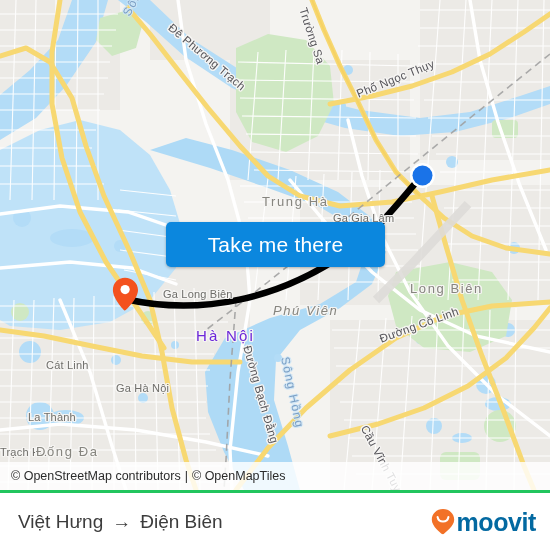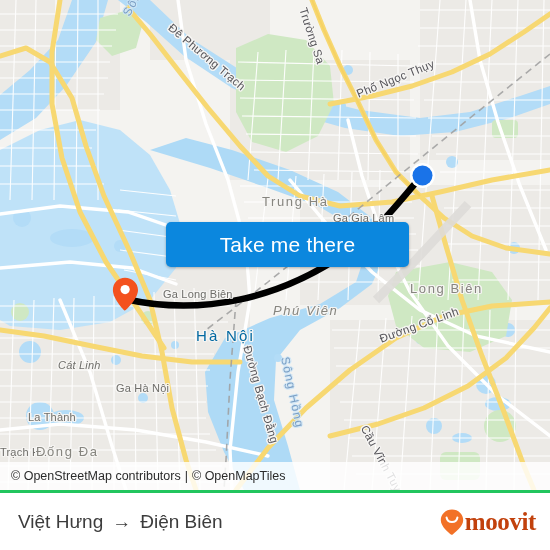--- a/index.html
+++ b/index.html
@@ -16,33 +16,33 @@
   .maplabel{
     position:absolute;
     color:#706f6c;
     white-space:nowrap;
     pointer-events:none;
     text-shadow:
       -1.4px 0 #f6f5f3, 1.4px 0 #f6f5f3, 0 -1.4px #f6f5f3, 0 1.4px #f6f5f3,
       -1px -1px #f6f5f3, 1px -1px #f6f5f3, -1px 1px #f6f5f3, 1px 1px #f6f5f3;
   }
   .lbl-place{font-size:13px;letter-spacing:1.6px;color:#86857f;}
-  .lbl-place-lg{font-size:15px;letter-spacing:2.2px;color:#0369a1;}
+  .lbl-place-lg{font-size:15px;letter-spacing:2.2px;color:#6d28d9;}
   .lbl-station{font-size:11px;color:#6f6e6a;letter-spacing:.2px;}
   .lbl-road{font-size:11.5px;color:#56555a;letter-spacing:.3px;}
   .lbl-water{font-size:12px;color:#7b9fc4;letter-spacing:1.4px;
     text-shadow:-1.2px 0 #cfe6f7,1.2px 0 #cfe6f7,0 -1.2px #cfe6f7,0 1.2px #cfe6f7;}
 
   
   #origin-pin{position:absolute;left:112px;top:277px;width:26px;height:34px;}
   #dest-dot{position:absolute;left:409px;top:162px;width:27px;height:27px;}
 
   
   #cta{
-    position:absolute;left:166px;top:222px;width:243px;height:45px;
+    position:absolute;left:166px;top:222px;width:219px;height:45px;
     background:#0b87de;border-radius:5px;
     box-shadow:0 1px 3px rgba(0,0,0,.28);
     display:flex;align-items:center;justify-content:center;
     cursor:pointer;border:none;padding:0;
   }
   #cta span{color:#fff;font-size:21px;letter-spacing:.2px;}
 
   
   #attrib{
     position:absolute;left:0;top:462px;height:28px;width:550px;
@@ -55,21 +55,21 @@
   
   #footer{
     position:absolute;left:0;top:490px;width:550px;height:60px;
     background:#fff;display:flex;align-items:center;
     border-top:3px solid #22c55e;box-sizing:border-box;
   }
   #route-title{display:flex;align-items:center;margin-left:18px;font-size:19px;color:#3c3c3c;}
   #route-title .arrow{margin:0 9px;color:#3c3c3c;font-size:19px;line-height:1;}
   #brand{position:absolute;right:14px;top:50%;transform:translateY(-50%);
     display:flex;align-items:center;}
-  #brand .wordmark{font-size:25px;font-weight:bold;color:#c2410c;letter-spacing:-0.4px;margin-left:1px;font-family:Liberation Serif, serif;}
+  #brand .wordmark{font-size:25px;font-weight:bold;color:#0369a1;letter-spacing:-0.4px;margin-left:1px;}
 </style>
 </head>
 <body>
 
 <div id="app">
 
   <div id="map">
 
     <svg width="550" height="490" viewBox="0 0 550 490">
       <defs>
@@ -245,21 +245,21 @@
         <div class="maplabel lbl-road" style="left: 357px; top: 88px; transform: rotate(-22deg); transform-origin: 0px 50%;">Phố Ngọc Thụy</div>
         <div class="maplabel lbl-place" style="left: 262px; top: 194px;">Trung Hà</div>
         <div class="maplabel lbl-station" style="left: 333px; top: 212px;">Ga Gia Lâm</div>
         <div class="maplabel lbl-station" style="left: 163px; top: 288px;">Ga Long Biên</div>
         <div class="maplabel lbl-place" style="left: 273px; top: 303px; font-style: italic;">Phú Viên</div>
         <div class="maplabel lbl-place-lg" style="left: 196px; top: 327px;">Hà Nội</div>
         <div class="maplabel lbl-place" style="left: 410px; top: 281px;">Long Biên</div>
         <div class="maplabel lbl-road" style="left: 380px; top: 333px; transform: rotate(-20deg); transform-origin: 0px 50%;">Đường Cổ Linh</div>
         <div class="maplabel lbl-road" style="left: 247px; top: 340px; transform: rotate(74deg); transform-origin: 0px 50%;">Đường Bạch Đằng</div>
         <div class="maplabel lbl-water" style="left: 285px; top: 350px; transform: rotate(78deg); transform-origin: 0px 50%;">Sông Hồng</div>
-        <div class="maplabel lbl-station" style="left: 58px; top: 359px; font-style: italic;">Cát Linh</div>
+        <div class="maplabel lbl-station" style="left: 46px; top: 359px;">Cát Linh</div>
         <div class="maplabel lbl-station" style="left: 116px; top: 382px;">Ga Hà Nội</div>
         <div class="maplabel lbl-station" style="left: 28px; top: 411px; text-align: center;">La Thành</div>
         <div class="maplabel lbl-station" style="left: 0px; top: 446px;">Trạch Hà</div>
         <div class="maplabel lbl-place" style="left: 36px; top: 444px;">Đống Đa</div>
         <div class="maplabel lbl-road" style="left: 364px; top: 420px; transform: rotate(62deg); transform-origin: 0px 50%;">Cầu Vĩnh Tuy 2</div>
       </div>
 
     <div id="origin-pin">
       <svg width="26" height="34" viewBox="0 0 26 34">
         <path d="M13 0.8C6.2 0.8 0.9 6.1 0.9 12.9c0 8.6 10.3 19.3 11.3 20.3

